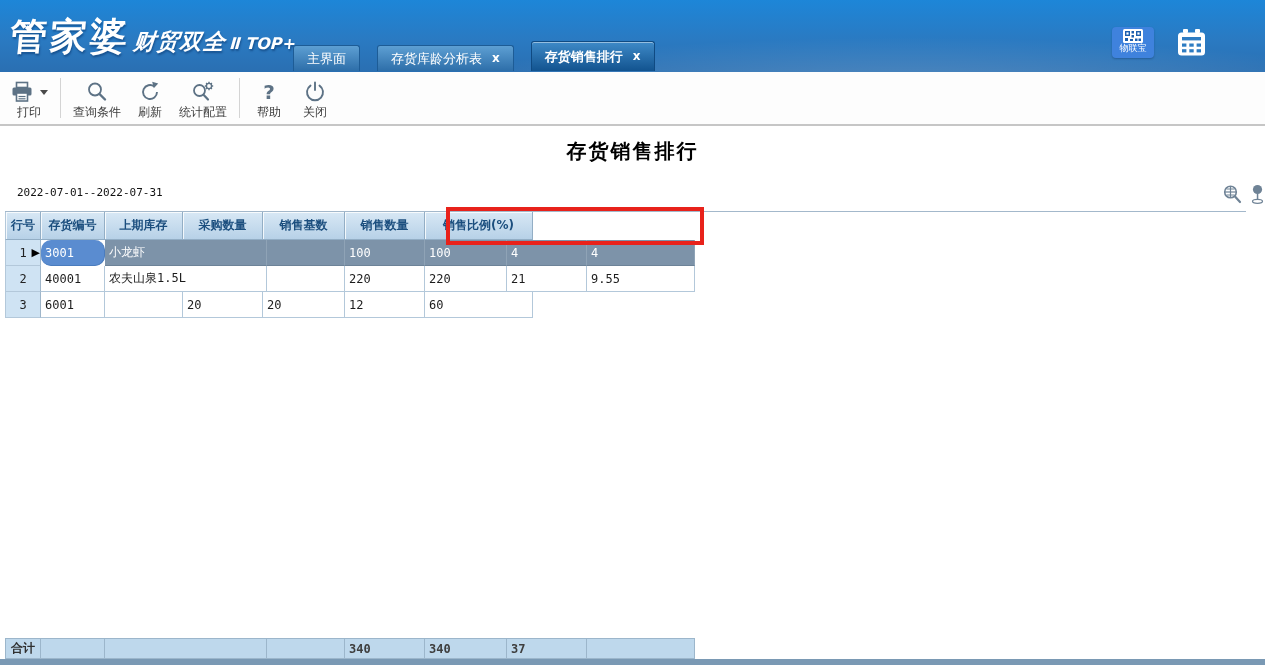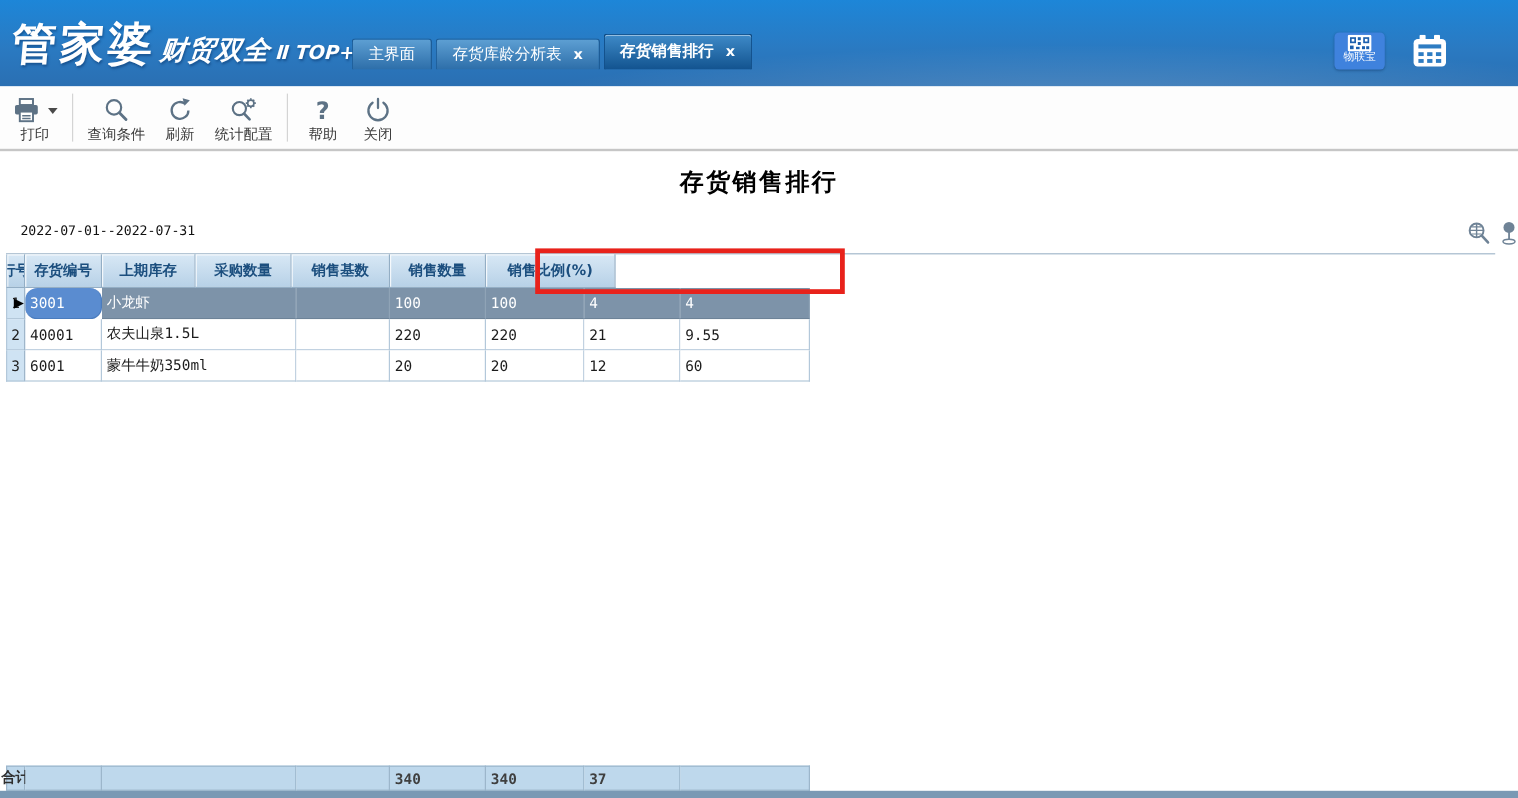--- a/index.html
+++ b/index.html
@@ -11,21 +11,21 @@
          background:linear-gradient(180deg,#1d86d8 0%,#2a7ac2 55%,#2a6fb2 100%); }
   .hdr::after { content:""; position:absolute; inset:0;
          background:radial-gradient(ellipse 60% 120% at 72% 130%, rgba(255,255,255,0.22), transparent 65%); }
   .logo { position:absolute; left:10px; top:12px; color:#fff; display:flex; align-items:baseline;
           transform:skewX(-5deg); text-shadow:1px 2px 2px rgba(0,40,90,.45); white-space:nowrap; z-index:3;}
   .logo-brand { font-size:37px; font-weight:bold; letter-spacing:3px; }
   .logo-product { font-size:22px; font-weight:bold; font-style:italic; margin-left:4px; letter-spacing:1px;}
   .logo-edition { font-size:16px; font-weight:bold; font-style:italic; margin-left:5px; }
 
   
-  .tabs { position:absolute; left:293px; bottom:14px; display:flex; align-items:flex-end; gap:3px; z-index:4; }
+  .tabs { position:absolute; left:293px; bottom:1px; display:flex; align-items:flex-end; gap:17px; z-index:4; }
   .tab { height:26px; line-height:25px; padding:0 13px; font-size:13px; color:#fff;
          background:linear-gradient(180deg,#5d9fd3 0%,#2d6ea9 100%);
          border-radius:3px 3px 0 0; border:1px solid #1d5c96; border-bottom:none;
          display:flex; align-items:center; gap:10px; cursor:default; }
   .tab.active { height:30px; font-weight:bold;
          background:linear-gradient(180deg,#3e8ac8 0%,#12538f 100%);
          border-color:#0f4a82; box-shadow:inset 0 1px 0 rgba(255,255,255,.45); }
   .tab .x { font-weight:bold; font-size:12px; }
 
   
@@ -67,21 +67,21 @@
            border-right:1px solid #93aec5; border-bottom:1px solid #93aec5;
            justify-content:center; font-weight:bold; color:#1b4e7e;
            font-family:"DejaVu Sans","Liberation Sans",sans-serif;
            box-shadow:inset 1px 1px 0 rgba(255,255,255,.8); }
   .gut { background:#cfe3f3; justify-content:center; border-right:1px solid #9fb6ca; color:#222;
          position:relative; font-family:"DejaVu Sans Mono","DejaVu Sans",sans-serif; }
   .marker { position:absolute; right:0px; top:6px; font-size:11px; color:#000; line-height:13px;
             font-family:"DejaVu Sans",sans-serif; }
   .sel-slate { background:#7d93a9; color:#fff; border-right-color:#8fa3b6; border-bottom-color:#6d8398; }
   .sel-focus { background:#5a8cd0; color:#fff; border-right-color:#4a7cbe; border-bottom-color:#4a7cbe;border-radius:10px; }
-  .c0{width:16px;} .c1{width:64px;} .c2{width:162px;} .c3{width:78px;}
+  .c0{width:36px;} .c1{width:64px;} .c2{width:162px;} .c3{width:78px;}
   .c4{width:80px;} .c5{width:82px;} .c6{width:80px;} .c7{width:108px;}
 
   
   .redbox { position:absolute; left:446px; top:207px; width:258px; height:38px;
             border:4px solid #e8221b; z-index:6; pointer-events:none; }
 
   
   .gfoot { position:absolute; left:5px; top:638px; display:flex; height:21px; font-size:12px; }
   .fcell { background:#bed8ec; border-right:1px solid #9cb6cb; border-top:1px solid #9cb6cb;
            border-bottom:1px solid #9cb6cb; padding:4px 4px; display:flex; align-items:center;
@@ -286,21 +286,20 @@
       <div class="cell c5">220</div>
       <div class="cell c6">21</div>
       <div class="cell c7">9.55</div>
     </div>
 
     <div class="grow">
       <div class="cell gut c0">
         <span>3</span>
       </div>
       <div class="cell c1">6001</div>
-      <div class="cell c2">蒙牛牛奶350ml</div>
       <div class="cell c3"></div>
       <div class="cell c4">20</div>
       <div class="cell c5">20</div>
       <div class="cell c6">12</div>
       <div class="cell c7">60</div>
     </div>
   </div>
 
   <div class="redbox"></div>
 

